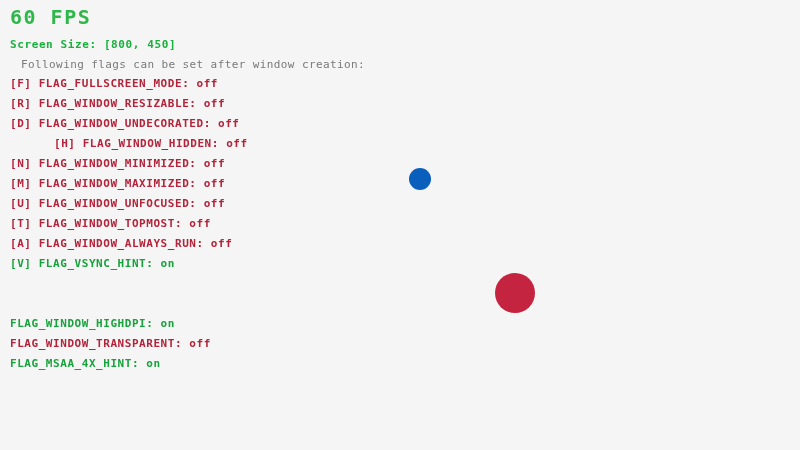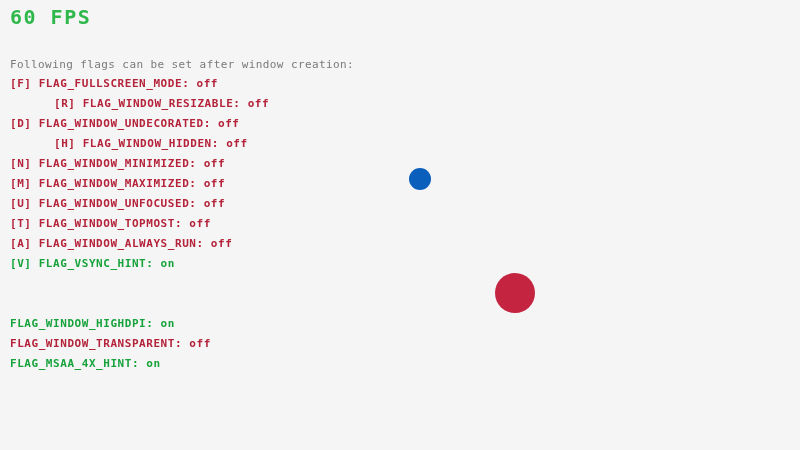--- a/index.html
+++ b/index.html
@@ -46,21 +46,21 @@
     letter-spacing: 0.6px;
     color: #17b13c;
   }
 
   
   .section-header {
     font-size: 11px;
     letter-spacing: 0.4px;
     color: #7a7a7a;
   }
-  #header-after-creation { left: 10px; top: 59px; }
+  #header-after-creation { left: 21px; top: 59px; }
   #header-before-creation { left: 10px; top: 299px; }
 
   
   .flag-row {
     font-size: 11px;
     font-weight: bold;
     letter-spacing: 0.55px;
     left: 10px;
   }
   .flag-on  { color: #17a33c; }
@@ -86,26 +86,27 @@
     background: #c42440;
   }
 </style>
 </head>
 <body>
 
 <div id="app" style="background: rgb(245, 245, 245);">
 
   <div class="txt" id="fps-counter" style="color: rgb(46, 184, 74);">60 FPS</div>
 
+  <div class="txt" id="screen-size-label" style="color: rgb(23, 177, 60);">Screen Size: [800, 450]</div>
 
   <div class="txt section-header" id="header-after-creation" style="color: rgb(122, 122, 122);">Following flags can be set after window creation:</div>
 
   <div id="flags-after-creation">
       <div class="txt flag-row flag-off" style="top: 78px;">[F] FLAG_FULLSCREEN_MODE: off</div>
-      <div class="txt flag-row flag-off" style="top: 98px; margin-left: 44px;">[R] FLAG_WINDOW_RESIZABLE: off</div>
+      <div class="txt flag-row flag-off" style="top: 98px;">[R] FLAG_WINDOW_RESIZABLE: off</div>
       <div class="txt flag-row flag-off" style="top: 118px;">[D] FLAG_WINDOW_UNDECORATED: off</div>
       <div class="txt flag-row flag-off" style="top: 138px; margin-left: 44px;">[H] FLAG_WINDOW_HIDDEN: off</div>
       <div class="txt flag-row flag-off" style="top: 158px;">[N] FLAG_WINDOW_MINIMIZED: off</div>
       <div class="txt flag-row flag-off" style="top: 178px;">[M] FLAG_WINDOW_MAXIMIZED: off</div>
       <div class="txt flag-row flag-off" style="top: 198px;">[U] FLAG_WINDOW_UNFOCUSED: off</div>
       <div class="txt flag-row flag-off" style="top: 218px;">[T] FLAG_WINDOW_TOPMOST: off</div>
       <div class="txt flag-row flag-off" style="top: 238px;">[A] FLAG_WINDOW_ALWAYS_RUN: off</div>
       <div class="txt flag-row flag-on" style="top: 258px;">[V] FLAG_VSYNC_HINT: on</div>
     </div>
 

